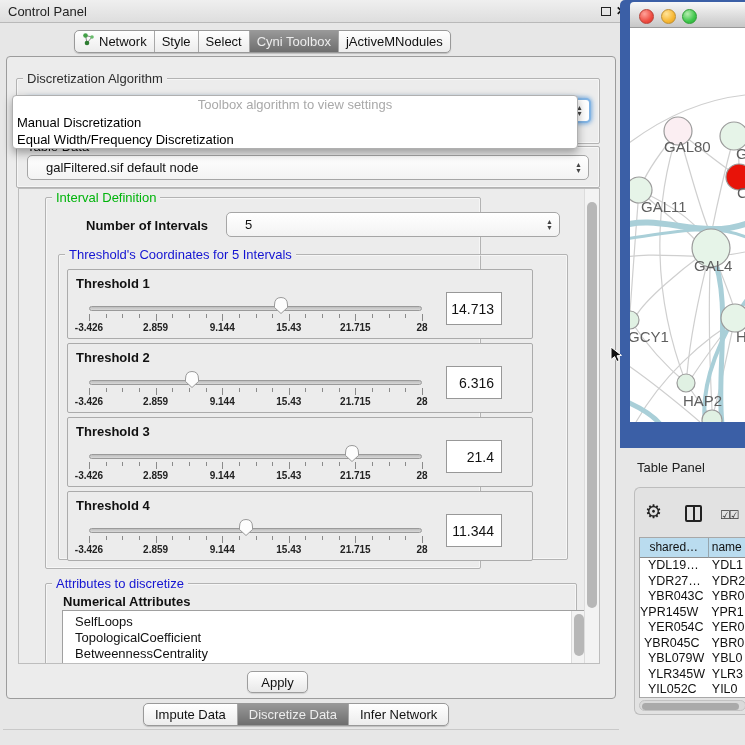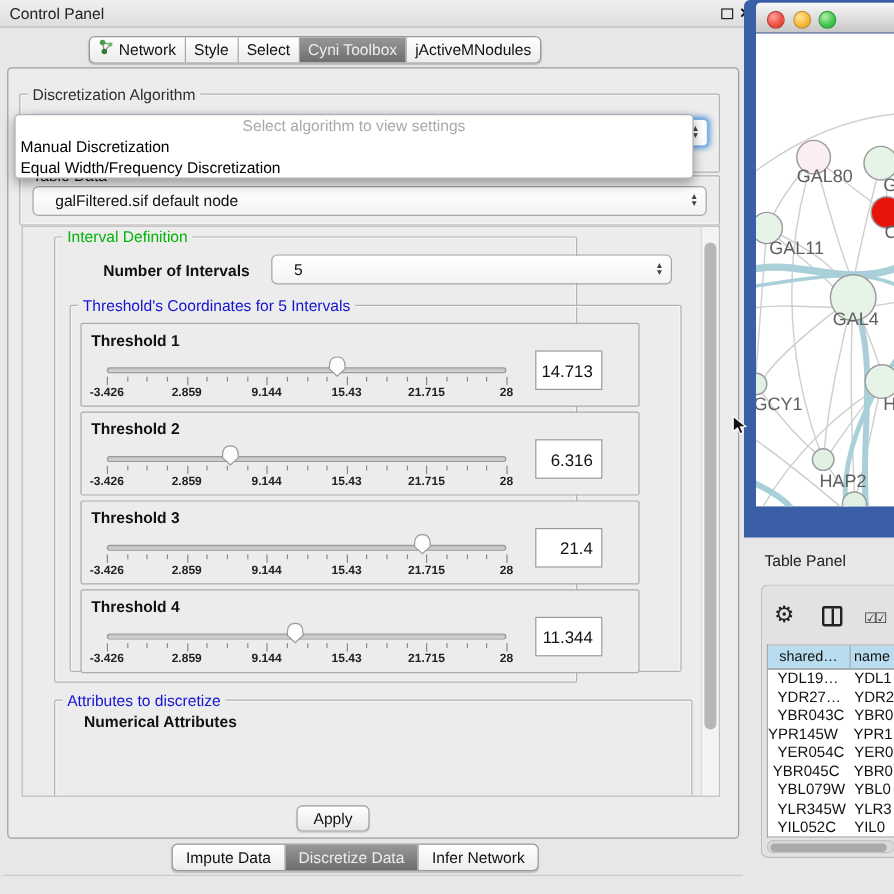--- a/index.html
+++ b/index.html
@@ -147,21 +147,21 @@
   <span class="group-title gt-dark">Discretization Algorithm</span>
   <div class="combo-focused" style="position:absolute; left:8px; top:19px; width:566px; height:25px;">
     <span class="stepper">
         <span>▲</span>
         <span>▼</span>
       </span>
   </div>
 </div>
 
 <div class="abs popup">
-  <div class="popup-prompt">Select algorithm to view settings</div>
+  <div class="popup-prompt">Toolbox algorithm to view settings</div>
   <div id="popup-options">
       <div class="popup-opt bold">Manual Discretization</div>
       <div class="popup-opt">Equal Width/Frequency Discretization</div>
     </div>
 </div>
 
 <div class="abs groupbox" style="left:16px; top:146px; width:584px; height:42px;">
   <span class="group-title">Table Data</span>
   <div class="combo" style="position:absolute; left:10px; top:8px; width:562px; height:25px;">
     <span>galFiltered.sif default node</span>
@@ -336,21 +336,31 @@
             <div class="tick-label" style="left: 220.8px;">15.43</div>
             <div class="tick-label" style="left: 287.4px;">21.715</div>
             <div class="tick-label" style="left: 354px;">28</div>
           </div>
         </div>
     </div>
   </div>
 
   <div class="groupbox" style="position:absolute; left:26px; top:394px; width:532px; height:92px;">
     <span class="group-title gt-blue">Attributes to discretize</span>
-    <span style="position:absolute; left:24px; top:10px; font-weight:bold;">Numerical Attributes</span>
+    <span style="position:absolute; left:17px; top:10px; font-weight:bold;">Numerical Attributes</span>
+    <div class="attr-list" style="position:absolute; left:16px; top:26px; width:524px; height:70px;">
+      <div id="attr-items" style="padding-top:3px;">
+          <div class="attr-item">SelfLoops</div>
+          <div class="attr-item">TopologicalCoefficient</div>
+          <div class="attr-item">BetweennessCentrality</div>
+        </div>
+      <div class="vtrack" style="width:14px;">
+        <div class="vthumb" style="top:3px; height:42px;"></div>
+      </div>
+    </div>
   </div>
 
   <div class="vtrack">
     <div class="vthumb" style="top:13px; height:406px;"></div>
   </div>
 </div>
 
 <div class="abs btn" style="left:247px; top:671px; width:61px; height:22px; line-height:21px;">Apply</div>
 
 <div class="abs seg" id="bottom-tabs">

